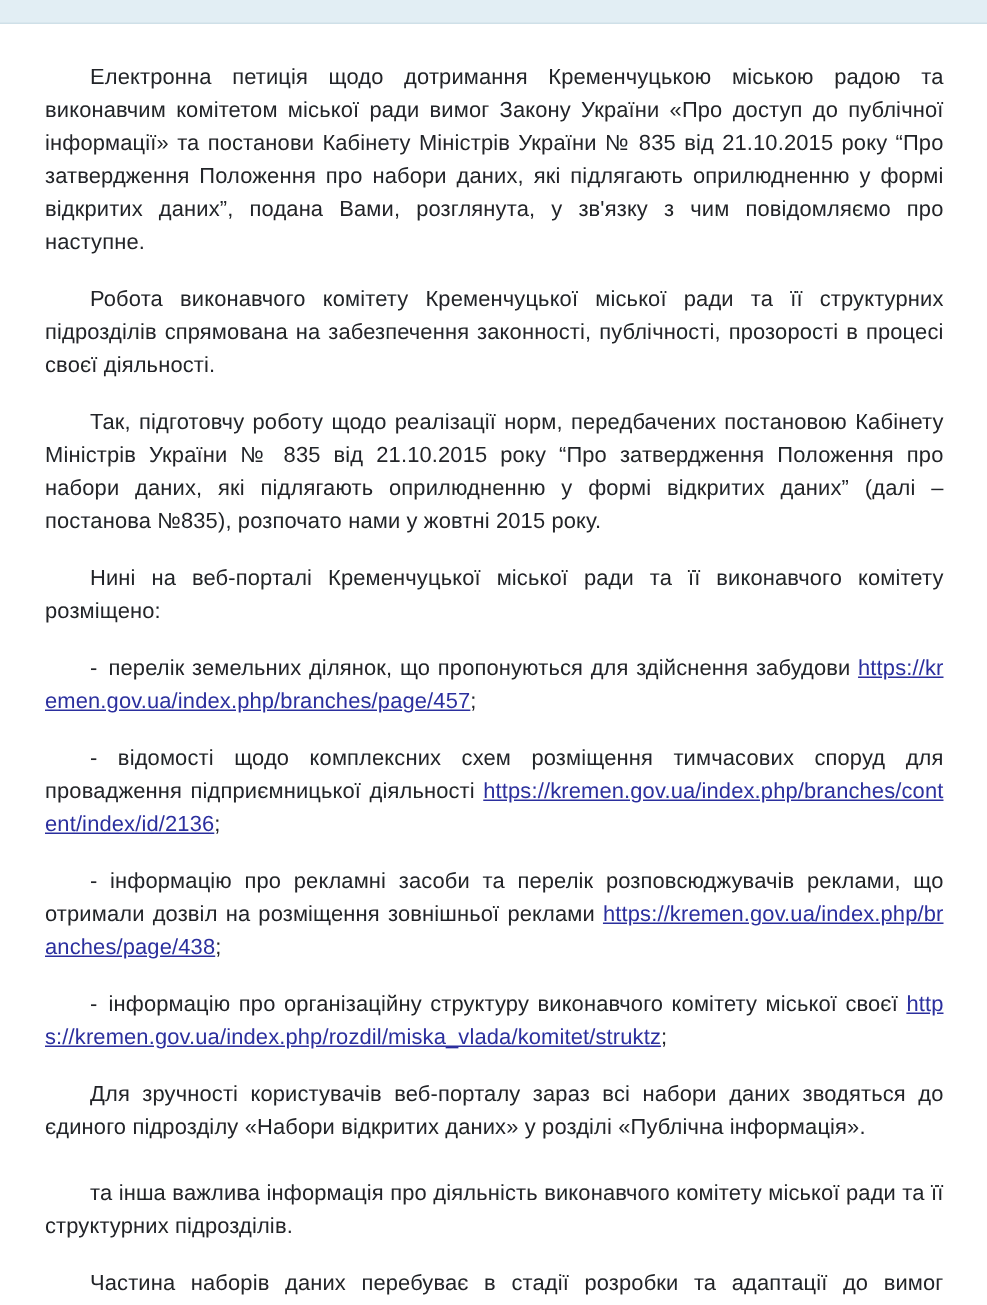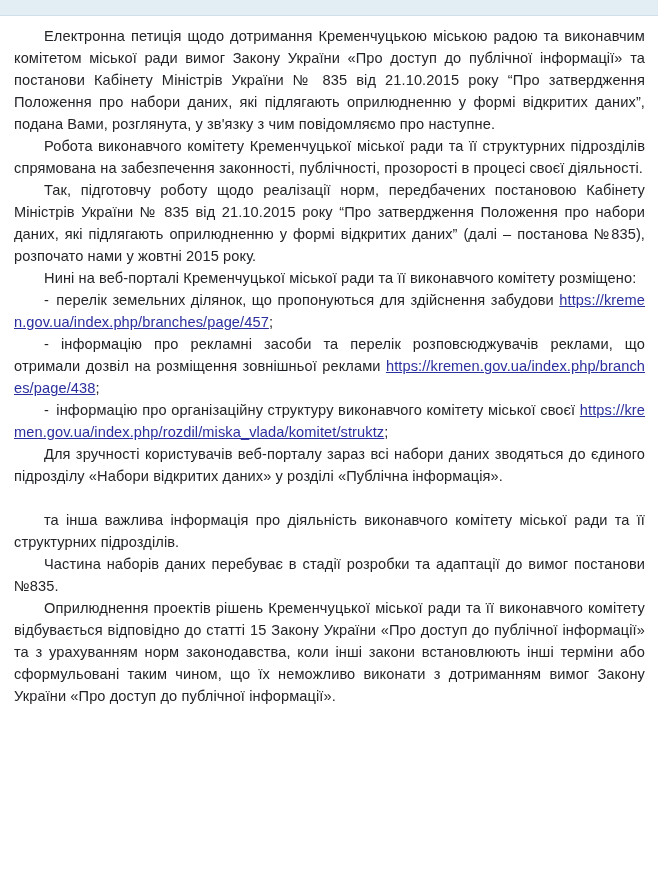--- a/index.html
+++ b/index.html
@@ -27,21 +27,21 @@
     font-size: 13px;
     color: #b9ccd6;
     letter-spacing: 2px;
     white-space: nowrap;
   }
   .doc {
     padding: 9px 13px 0 14px;
     box-sizing: border-box;
   }
   p {
-    margin: 0;
+    margin: 16px;
     font-size: 14.6px;
     line-height: 22px;
     color: #222428;
     text-align: justify;
     text-justify: inter-word;
     letter-spacing: 0.1px;
   }
   p.indent {
     text-indent: 30px;
   }
@@ -63,20 +63,21 @@
 
 <div class="doc">
 
   <p class="indent">Електронна петиція щодо дотримання Кременчуцькою міською радою та виконавчим комітетом міської ради вимог Закону України «Про доступ до публічної інформації» та постанови Кабінету Міністрів України №  835 від 21.10.2015 року “Про затвердження Положення про набори даних, які підлягають оприлюдненню у формі відкритих даних”, подана Вами, розглянута, у зв'язку з чим повідомляємо про наступне.</p>
   <p class="indent">Робота виконавчого комітету Кременчуцької міської ради та її структурних підрозділів спрямована на забезпечення законності, публічності, прозорості в процесі своєї діяльності.</p>
   <p class="indent">Так, підготовчу роботу щодо реалізації норм, передбачених постановою Кабінету Міністрів України №  835 від 21.10.2015 року “Про затвердження Положення про набори даних, які підлягають оприлюдненню у формі відкритих даних” (далі – постанова №835), розпочато нами у жовтні 2015 року.</p>
   <p class="indent">Нині на веб-порталі Кременчуцької міської ради та її виконавчого комітету розміщено:</p>
 
   <p class="indent"><span>- перелік земельних ділянок, що пропонуються для здійснення забудови </span><a class="link" href="#">https://kremen.gov.ua/index.php/branches/page/457</a><span>;</span></p>
 
+  <p class="indent"><span>- відомості щодо комплексних схем розміщення тимчасових споруд для провадження підприємницької діяльності  </span><a class="link" href="#">https://kremen.gov.ua/index.php/branches/content/index/id/2136</a><span>;</span></p>
 
   <p class="indent"><span>- інформацію про рекламні засоби та перелік розповсюджувачів реклами, що отримали дозвіл на розміщення зовнішньої реклами </span><a class="link" href="#">https://kremen.gov.ua/index.php/branches/page/438</a><span>;</span></p>
 
 
   <p class="indent"><span>- інформацію про організаційну структуру виконавчого комітету міської своєї </span><a class="link" href="#">https://kremen.gov.ua/index.php/rozdil/miska_vlada/komitet/struktz</a><span>;</span></p>
 
 
 
   <p class="indent">Для зручності користувачів веб-порталу зараз всі набори даних зводяться до єдиного підрозділу «Набори відкритих даних» у розділі «Публічна інформація».</p>
   <p class="indent gap-before">та інша важлива інформація про діяльність виконавчого комітету міської ради та її структурних підрозділів.</p>

